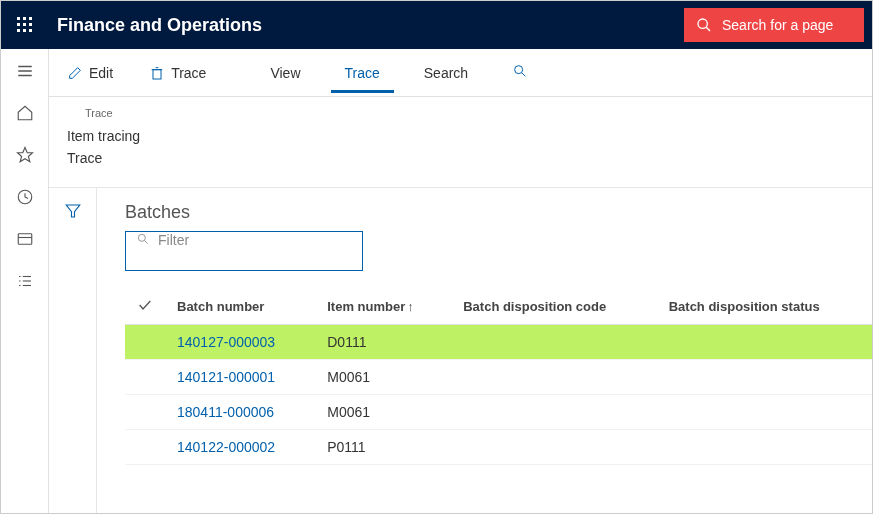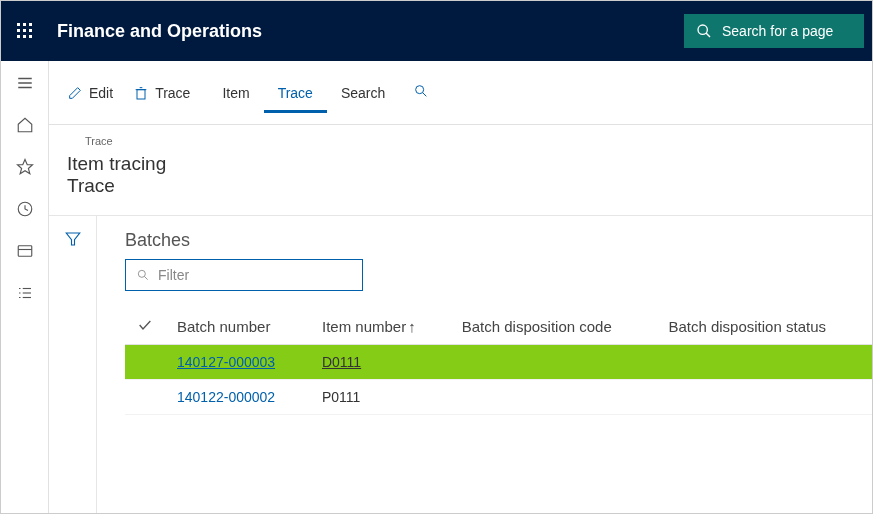--- a/index.html
+++ b/index.html
@@ -1,59 +1,59 @@
 <!DOCTYPE html>
 <html><head>
   <meta charset="utf-8">
   <style>
     * { box-sizing: border-box; margin: 0; padding: 0; }
     body { font-family: "Segoe UI", Arial, sans-serif; font-size: 13px; color: #333; background: #fff; width: 873px; height: 514px; overflow: hidden; border: 1px solid #ccc; }
     
-    .topbar { background: #00193e; color: #fff; height: 60px; display: flex; align-items: center; padding: 0 8px; }
+    .topbar { background: #00193e; color: #fff; height: 48px; display: flex; align-items: center; padding: 0 8px; }
     .waffle { width: 32px; height: 32px; display: flex; align-items: center; justify-content: center; cursor: pointer; }
     .waffle svg { fill: #fff; }
     .app-title { font-size: 18px; font-weight: 600; margin-left: 16px; flex: 1; }
-    .search-box { background: #0f766e; display: flex; align-items: center; padding: 6px 12px; width: 180px; height: 34px; }
+    .search-box { background: #ef4444; display: flex; align-items: center; padding: 6px 12px; width: 180px; height: 34px; }
     .search-box svg { stroke: #fff; fill: none; }
     .search-placeholder { color: #fff; margin-left: 10px; font-size: 14px; }
     
     .shell { display: flex; height: calc(514px - 48px); }
     .leftnav { width: 48px; border-right: 1px solid #e1e1e1; display: flex; flex-direction: column; align-items: center; padding-top: 10px; gap: 18px; }
     .leftnav-item { width: 24px; height: 24px; display: flex; align-items: center; justify-content: center; cursor: pointer; color: #555; }
     .leftnav-item svg { stroke: #555; fill: none; }
     
     .main { flex: 1; display: flex; flex-direction: column; }
-    .actionbar { height: 64px; border-bottom: 1px solid #e1e1e1; display: flex; align-items: center; padding: 0 8px; gap: 0; }
+    .actionbar { height: 48px; border-bottom: 1px solid #e1e1e1; display: flex; align-items: center; padding: 0 8px; gap: 16px; }
     .action-btn { display: flex; align-items: center; gap: 6px; padding: 6px 10px; cursor: pointer; font-size: 14px; color: #333; }
     .action-btn svg { stroke: #0060ac; fill: none; }
     .action-divider-space { width: 8px; }
     .action-tab { padding: 12px 14px; font-size: 14px; cursor: pointer; }
     .action-tab.active { color: #0060ac; border-bottom: 3px solid #0060ac; padding-bottom: 9px; }
     .action-search { margin-left: 4px; padding: 6px 10px; cursor: pointer; }
     
     .breadcrumb { padding: 10px 18px 4px 36px; font-size: 11px; color: #666; }
-    .context-lines { padding: 2px 18px 18px 18px; font-size: 19px; color: #333; line-height: 22px; }
+    .context-lines { padding: 2px 18px 18px 18px; font-size: 14px; color: #333; line-height: 22px; }
     
     .content-row { display: flex; flex: 1; border-top: 1px solid #e6e6e6; }
     .filter-col { width: 48px; border-right: 1px solid #e6e6e6; display: flex; justify-content: center; padding-top: 14px; }
     .filter-col svg { stroke: #0060ac; fill: none; }
     
     .grid-area { flex: 1; padding: 14px 0 0 28px; }
     .grid-title { font-size: 18px; color: #555; margin-bottom: 8px; }
-    .filter-input { width: 238px; height: 32px; border: 1px solid #0060ac; display: flex; align-items: center; padding: 0 10px; margin-bottom: 18px; }
+    .filter-input { width: 238px; height: 40px; border: 1px solid #0060ac; display: flex; padding: 0 10px; margin-bottom: 18px; }
     .filter-input svg { stroke: #888; fill: none; }
     .filter-input-text { color: #888; margin-left: 8px; font-size: 14px; }
     
     table { border-collapse: collapse; width: 100%; }
-    th { text-align: left; font-weight: 400; font-size: 15px; color: #444; padding: 8px 12px; border-bottom: 1px solid #e1e1e1; }
+    th { text-align: left; font-weight: 700; font-size: 13px; color: #444; padding: 8px 12px; border-bottom: 1px solid #e1e1e1; }
     th.check-col { width: 40px; }
     th .sort-arrow { margin-left: 2px; }
     td { padding: 9px 12px; font-size: 14px; border-bottom: 1px solid #f2f2f2; }
     td.batch-link { color: #0060ac; cursor: pointer; }
-    tr.selected td { background: #84cc16; text-decoration: underline; }
+    tr.selected td { background: #bef264; }
     .check-col-cell { width: 40px; }
     th.check-col svg { stroke: #555; fill: none; }
   </style>
 </head>
 <body>
 
 <div class="topbar">
   <div class="waffle">
     <svg width="16" height="16" viewBox="0 0 16 16">
         <rect x="0" y="0" width="3" height="3"></rect>
@@ -130,21 +130,21 @@
       </div>
       <div class="action-btn">
         <svg width="16" height="16" viewBox="0 0 24 24" stroke-width="1.5">
             <rect x="6" y="7" width="12" height="14"></rect>
             <line x1="4" y1="7" x2="20" y2="7"></line>
             <line x1="10" y1="4" x2="14" y2="4"></line>
           </svg>
         <span>Trace</span>
       </div>
       <div class="action-divider-space"></div>
-      <div class="action-tab">Item</div>
+      <div class="action-tab">View</div>
       <div class="action-tab active">Trace</div>
       <div class="action-tab">Search</div>
       <div class="action-search">
         <svg width="16" height="16" viewBox="0 0 24 24" stroke="#0060ac" fill="none" stroke-width="1.5">
             <circle cx="10" cy="10" r="6"></circle>
             <line x1="20" y1="20" x2="14.5" y2="14.5"></line>
           </svg>
       </div>
     </div>
 
@@ -187,20 +187,34 @@
           <tbody id="grid-body">
               <tr class="selected">
                 <td class="check-col-cell"></td>
                 <td class="batch-link">140127-000003</td>
                 <td>D0111</td>
                 <td></td>
                 <td></td>
               </tr>
               <tr>
                 <td class="check-col-cell"></td>
+                <td class="batch-link">140121-000001</td>
+                <td>M0061</td>
+                <td></td>
+                <td></td>
+              </tr>
+              <tr>
+                <td class="check-col-cell"></td>
+                <td class="batch-link">180411-000006</td>
+                <td>M0061</td>
+                <td></td>
+                <td></td>
+              </tr>
+              <tr>
+                <td class="check-col-cell"></td>
                 <td class="batch-link">140122-000002</td>
                 <td>P0111</td>
                 <td></td>
                 <td></td>
               </tr>
             </tbody>
         </table>
       </div>
     </div>
   </div>

